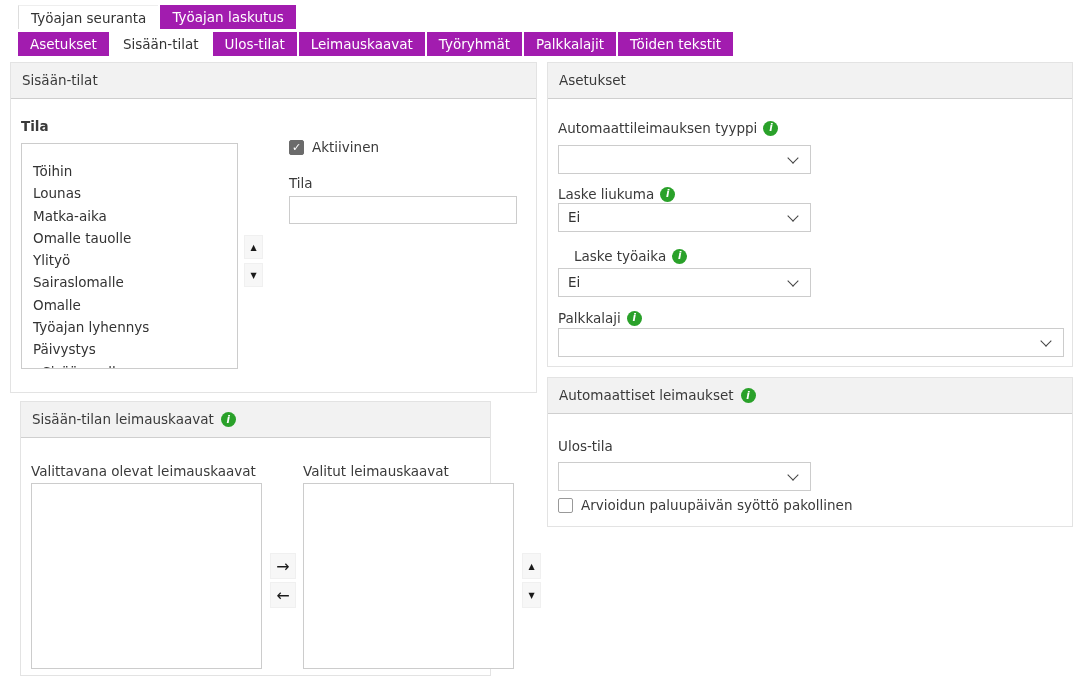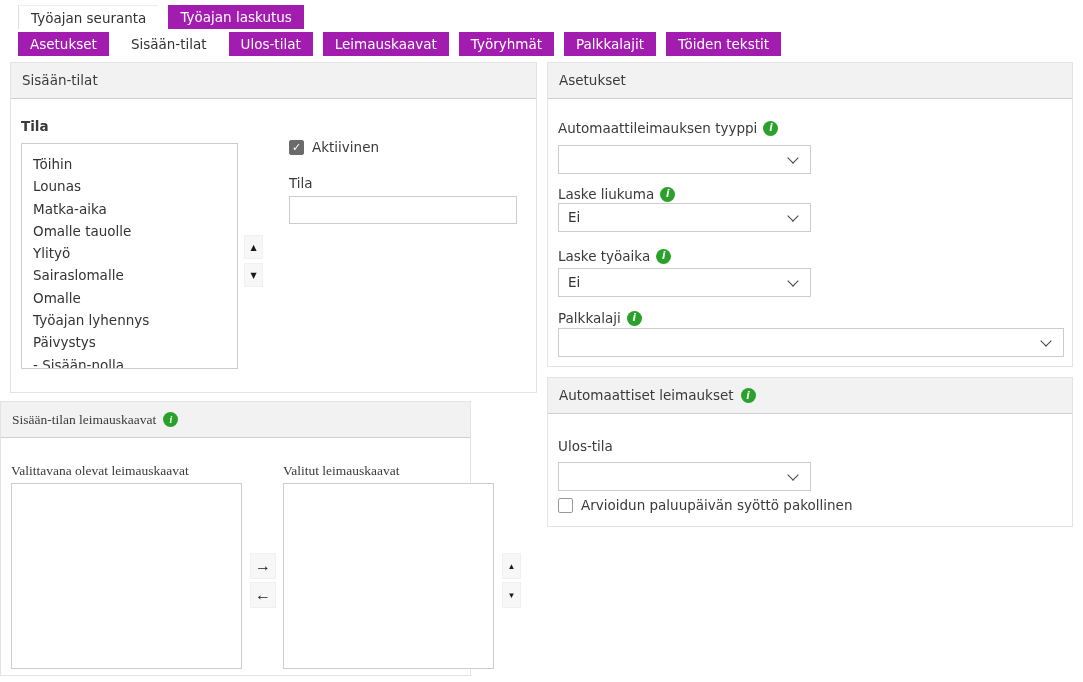--- a/index.html
+++ b/index.html
@@ -3,41 +3,41 @@
 <meta charset="utf-8">
 <style>
   * { margin:0; padding:0; box-sizing:border-box; }
   html,body { background:#fff; }
   .page {
     position:relative; width:1083px; height:682px; overflow:hidden;
     font-family:"DejaVu Sans","Liberation Sans",sans-serif;
     font-size:13.5px; color:#3a3a3a; background:#fff;
   }
   
-  .tabrow { position:absolute; left:18px; display:flex; gap:10px; }
+  .tabrow { position:absolute; left:18px; display:flex; gap:2px; }
   .row1 { top:5px; }
   .row2 { top:32px; }
   .tab {
     height:24px; line-height:24px; padding:0 12px; white-space:nowrap;
     cursor:pointer; font-size:13.5px;
   }
   .tab.green { background:#a21caf; color:#fff; }
   .tab.white { background:#fff; color:#333; }
   .tab.bordered { border-left:1px solid #ddd; border-top:1px solid #eee; }
   
   .panel {
     position:absolute; background:#fff; border:1px solid #e3e3e3;
   }
   .panel-header {
     height:36px; background:#f2f2f2; border-bottom:1px solid #cfcfcf;
     line-height:35px; padding:0 11px; color:#3a3a3a;
     display:flex; align-items:center; gap:7px;
   }
   .panel-sisaan   { left:10px;  top:62px;  width:527px; height:331px; }
-  .panel-leimaus  { left:0;  top:401px; width:471px; height:275px;font-family:Liberation Serif, serif; }
+  .panel-leimaus  { left:20px;  top:401px; width:471px; height:275px; }
   .panel-asetukset{ left:547px; top:62px;  width:526px; height:305px; }
   .panel-auto     { left:547px; top:377px; width:526px; height:150px; }
   .abs { position:absolute; }
   .lbl { color:#3a3a3a; line-height:16px; display:flex; align-items:center; gap:6px; }
   .bold { font-weight:bold; }
   
   .listbox { background:#fff; border:1px solid #ccc; overflow:hidden; }
   .listbox .item { line-height:22.3px; padding-left:11px; color:#333; cursor:default; white-space:nowrap; }
   
   .sqbtn {
@@ -94,21 +94,21 @@
     <div class="tab green">Töiden tekstit</div>
   </div>
 
   <div class="panel panel-sisaan">
     <div class="panel-header">
       <span>Sisään-tilat</span>
     </div>
 
     <div class="abs lbl bold" style="left:10px; top:55px;">Tila</div>
 
-    <div class="abs listbox" style="left:10px; top:80px; width:217px; height:226px; padding-top:9px;">
+    <div class="abs listbox" style="left:10px; top:80px; width:217px; height:226px; padding-top:16px;">
       <div class="item">Töihin</div>
       <div class="item">Lounas</div>
       <div class="item">Matka-aika</div>
       <div class="item">Omalle tauolle</div>
       <div class="item">Ylityö</div>
       <div class="item">Sairaslomalle</div>
       <div class="item">Omalle</div>
       <div class="item">Työajan lyhennys</div>
       <div class="item">Päivystys</div>
       <div class="item">- Sisään-nolla</div>
@@ -173,21 +173,21 @@
 
     <div class="abs lbl" style="left:10px; top:123px;">
       <span>Laske liukuma</span>
       <span class="infoicon">i</span>
     </div>
     <div class="selectbox" style="left:10px; top:140px; width:253px;">
       <span>Ei</span>
       <span class="chevron"></span>
     </div>
 
-    <div class="abs lbl" style="left:10px; top:185px;">
+    <div class="abs lbl" style="left:26px; top:185px;">
       <span>Laske työaika</span>
       <span class="infoicon">i</span>
     </div>
     <div class="selectbox" style="left:10px; top:205px; width:253px;">
       <span>Ei</span>
       <span class="chevron"></span>
     </div>
 
     <div class="abs lbl" style="left:10px; top:247px;">
       <span>Palkkalaji</span>

